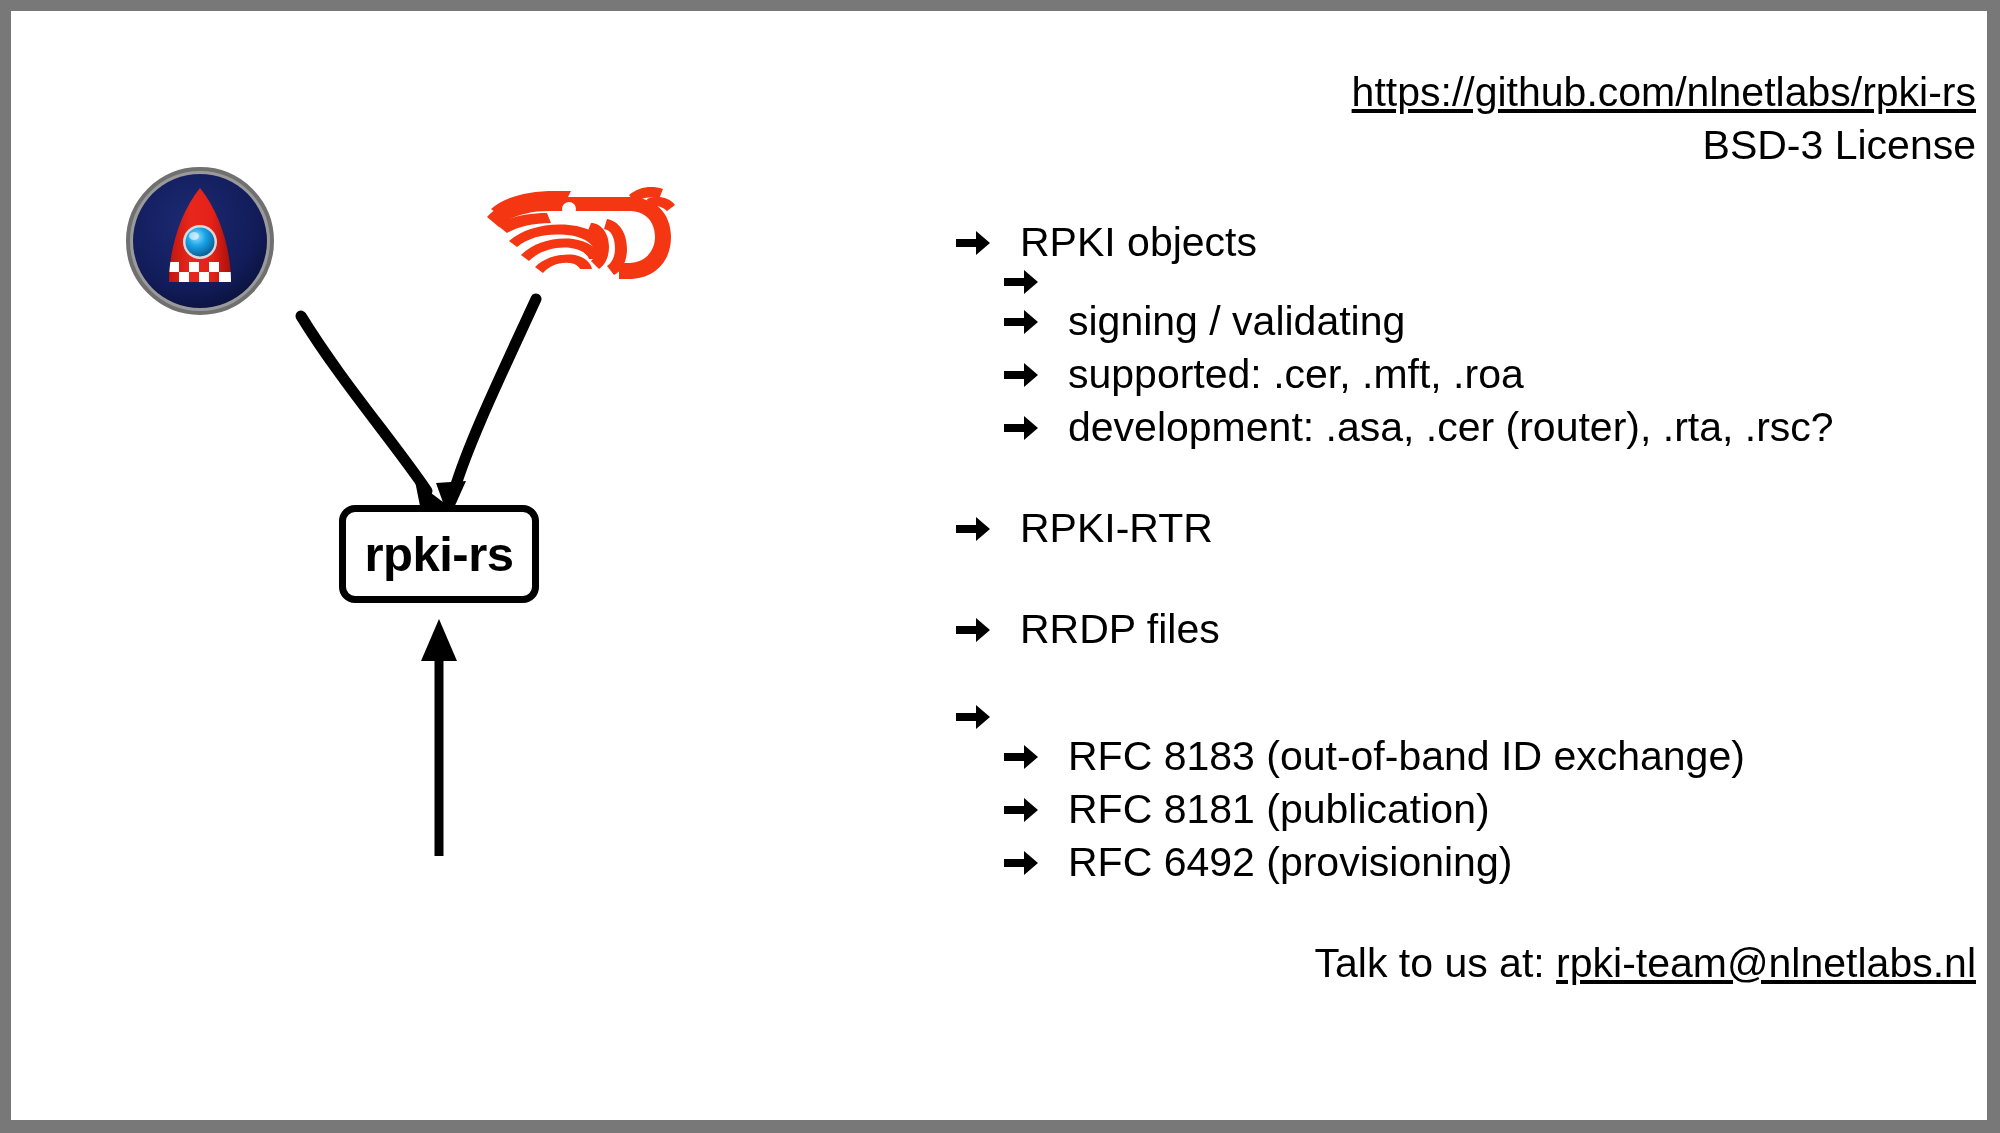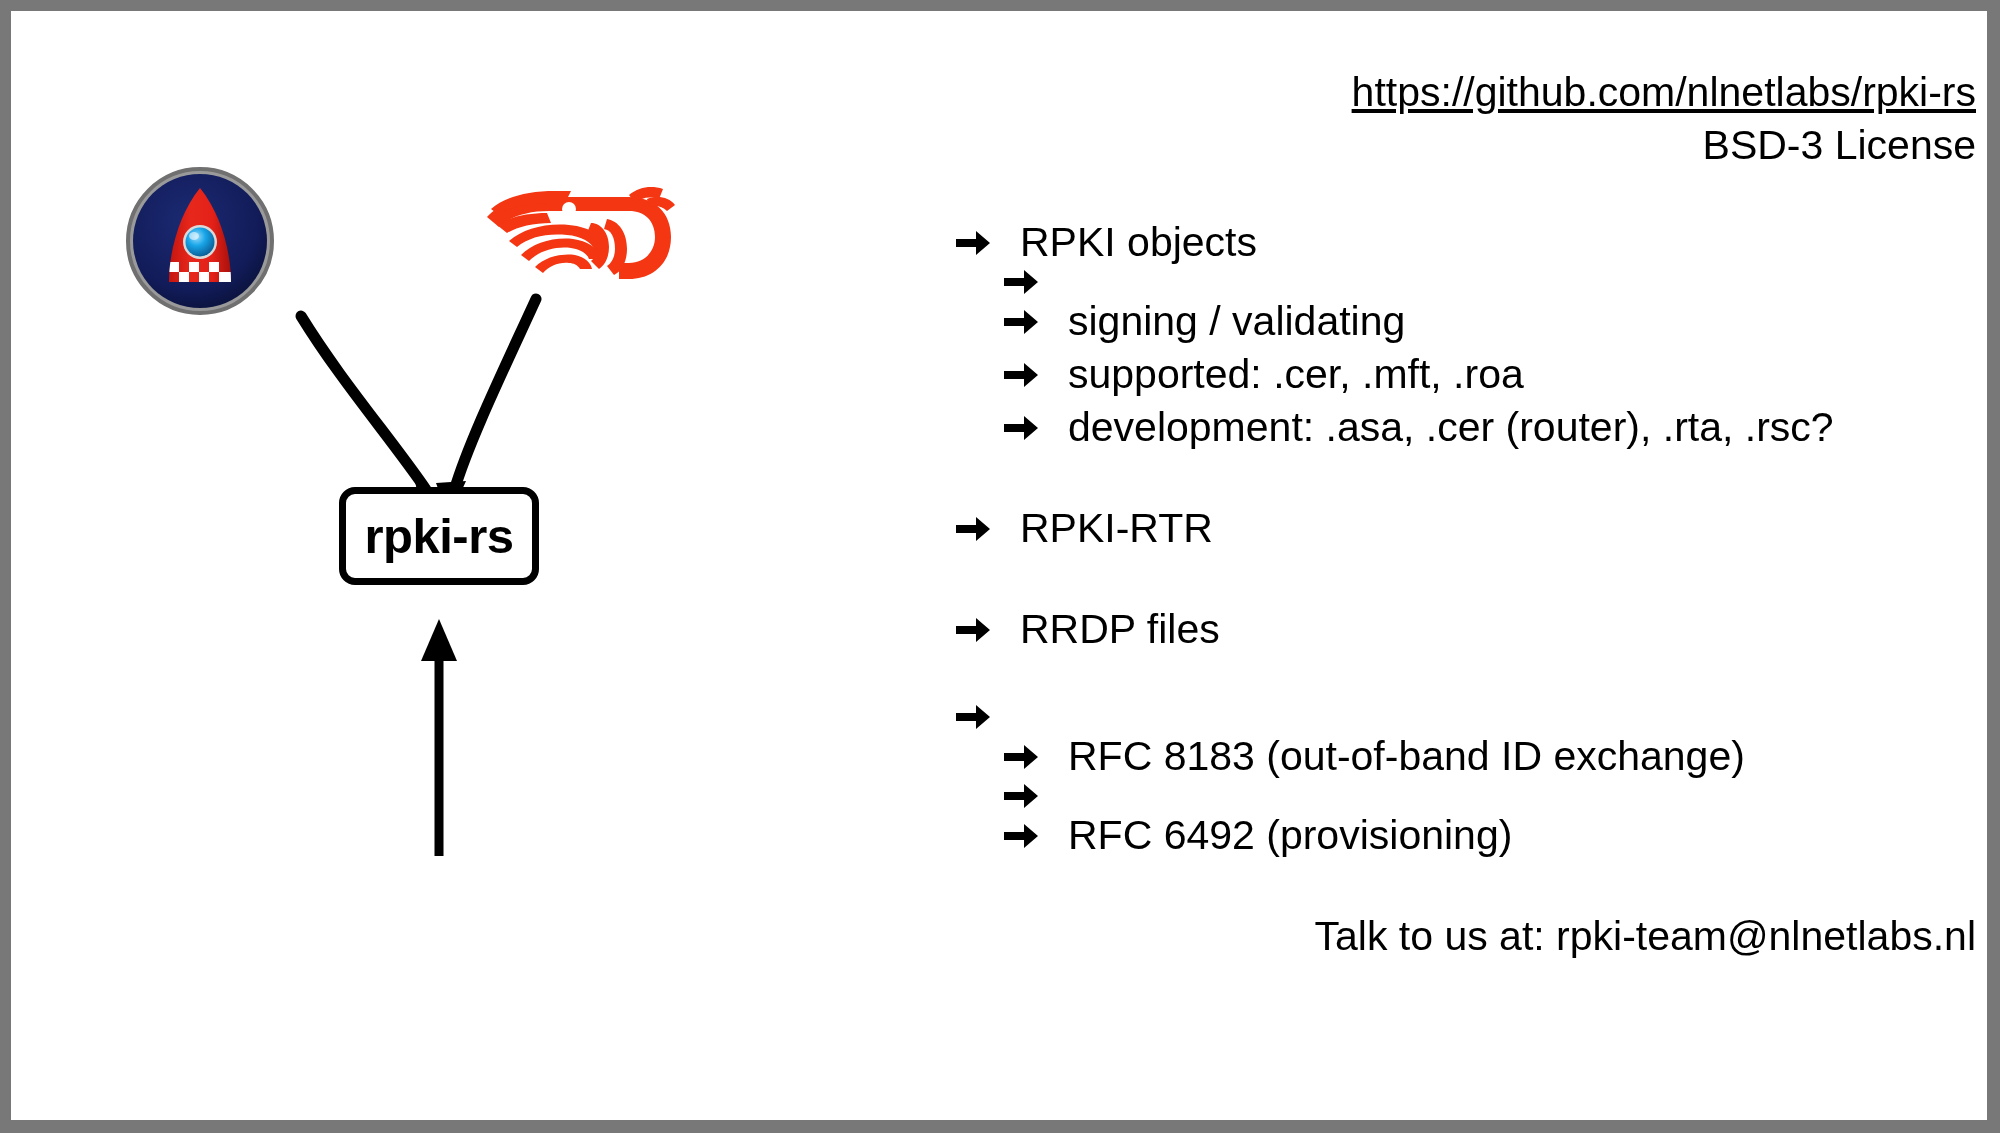--- a/index.html
+++ b/index.html
@@ -58,21 +58,21 @@
     position: absolute;
     left: 0; top: 0;
     width: 900px;
     height: 1110px;
     pointer-events: none;
   }
 
   .rs-box {
     position: absolute;
     left: 328px;
-    top: 476px;
+    top: 494px;
     width: 200px;
     height: 98px;
     border: 7px solid #000000;
     border-radius: 16px;
     background: #ffffff;
     box-sizing: border-box;
     display: flex;
     align-items: center;
     justify-content: center;
   }
@@ -109,20 +109,21 @@
     font-size: 41px;
     line-height: 53px;
     white-space: nowrap;
     color: #000000;
   }
   .line.underlined {
     text-decoration: underline;
     text-underline-offset: 3px;
   }
   .link-inline {
+    text-decoration: underline;
     text-underline-offset: 3px;
   }
 
   .bullet-row {
     display: flex;
     align-items: baseline;
     font-size: 41px;
     line-height: 53px;
     white-space: nowrap;
   }
@@ -325,20 +326,21 @@
             </svg>
         </span>
         <span class="bullet-text">RFC 8183 (out-of-band ID exchange)</span>
       </div>
       <div class="bullet-row level-2">
         <span class="bullet-glyph">
           <svg width="34" height="26" viewBox="0 0 34 26">
               <path d="M0 9 H20 V1 L34 13 L20 25 V17 H0 Z" fill="#000"></path>
             </svg>
         </span>
+        <span class="bullet-text">RFC 8181 (publication)</span>
       </div>
       <div class="bullet-row level-2">
         <span class="bullet-glyph">
           <svg width="34" height="26" viewBox="0 0 34 26">
               <path d="M0 9 H20 V1 L34 13 L20 25 V17 H0 Z" fill="#000"></path>
             </svg>
         </span>
         <span class="bullet-text">RFC 6492 (provisioning)</span>
       </div>
 

